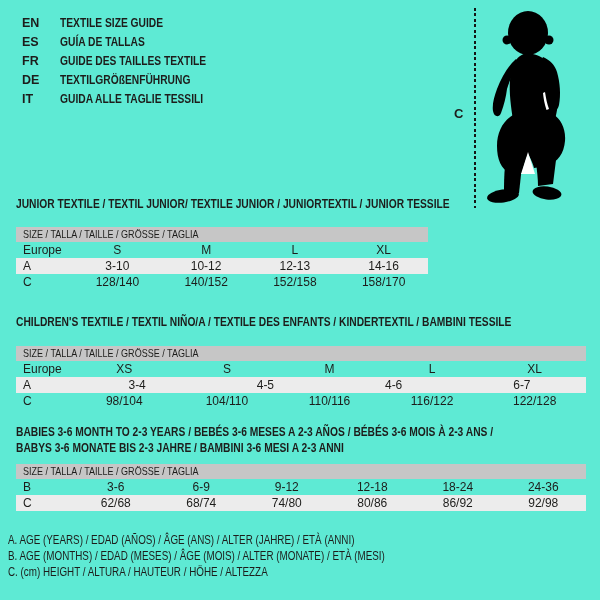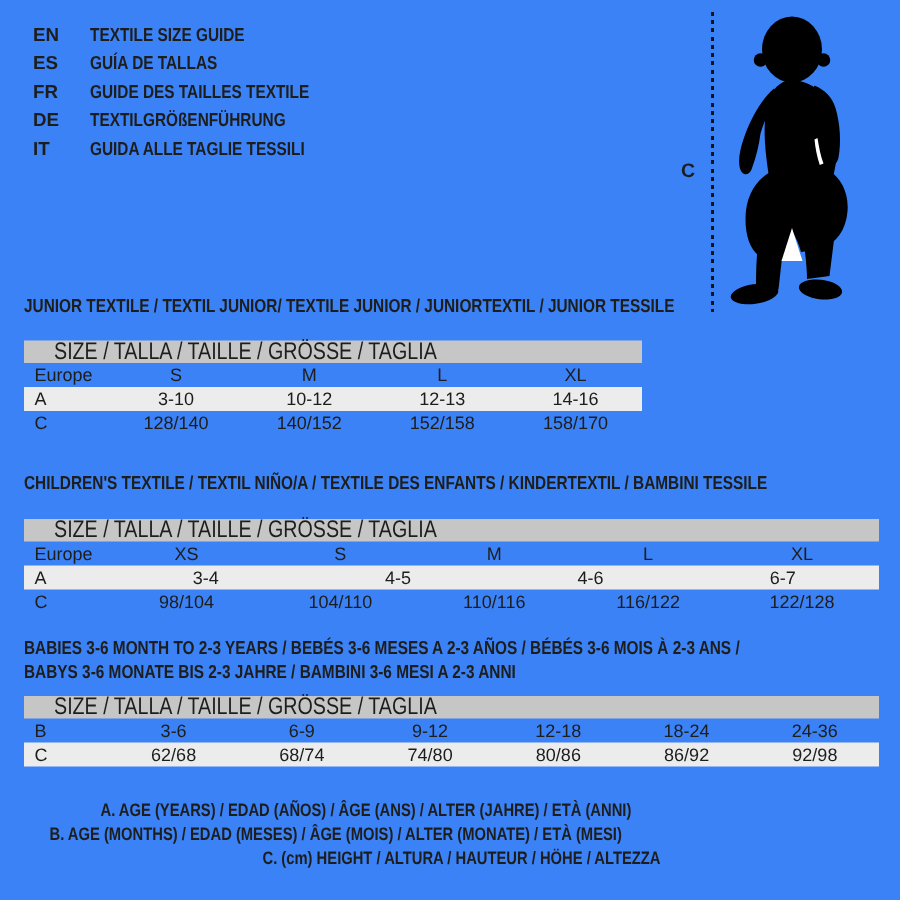--- a/index.html
+++ b/index.html
@@ -1,20 +1,20 @@
 <!DOCTYPE html>
 <html><head>
 <meta charset="utf-8">
 <style>
   html,body{margin:0;padding:0;}
   body{
     width:600px;height:600px;overflow:hidden;background:#ffffff;
     font-family:"Liberation Sans",sans-serif;color:#1d1d1b;
   }
-  .page{position:relative;width:600px;height:600px;background:#3b82f6;}
+  .page{position:relative;width:600px;height:600px;background:#5eead4;}
 
   
   .cond{display:inline-block;transform:scaleX(.82);transform-origin:0 50%;white-space:nowrap;}
 
   
   .lang-block{position:absolute;left:22px;top:14px;}
   .lang-row{display:flex;line-height:19px;font-weight:700;font-size:12.5px;}
   .lang-code{width:38px;flex:none;}
 
   
@@ -29,28 +29,28 @@
   .section{position:absolute;left:16px;}
   #sec-junior{top:197px;width:412px;}
   #sec-children{top:315px;width:570px;}
   #sec-babies{top:424px;width:570px;}
   .sec-title{font-weight:700;font-size:12.5px;line-height:14px;}
   #sec-babies .sec-title{line-height:16px;}
   #sec-junior .tbl{margin-top:16px;}
   #sec-children .tbl{margin-top:17px;}
   #sec-babies .tbl{margin-top:8px;}
   .tbl{width:100%;}
-  .tbl-bar{height:15px;line-height:15px;background:#c6c6c6;padding-left:20px;font-size:16px;}
+  .tbl-bar{height:15px;line-height:15px;background:#c6c6c6;padding-left:7px;font-size:11px;}
   .trow{display:flex;height:16px;line-height:16px;font-size:12px;}
   .trow .lbl{width:50px;flex:none;padding-left:7px;}
   .trow .cell{flex:1;text-align:center;}
   .trow.stripe{background:#ececec;}
 
   
-  .footnotes{position:absolute;left:33px;top:532px;font-weight:700;font-size:12px;line-height:16px;text-align:right;}
+  .footnotes{position:absolute;left:8px;top:532px;font-weight:400;font-size:12px;line-height:16px;}
 </style>
 </head>
 <body>
 
 <div class="page">
 
   <div class="lang-block">
     <div class="lang-row">
       <span class="lang-code">EN</span>
       <span class="cond">TEXTILE SIZE GUIDE</span>

